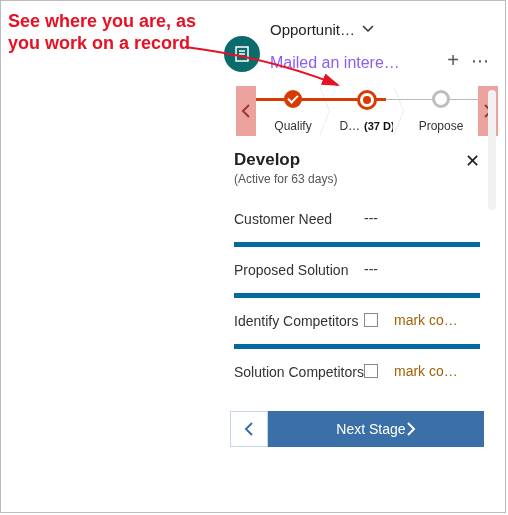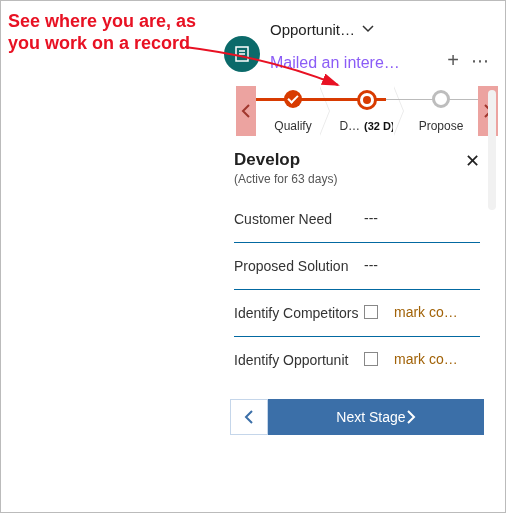--- a/index.html
+++ b/index.html
@@ -36,21 +36,21 @@
 .stage-sep { position: absolute; top: 0; right: 0; width: 0; height: 0; border-top: 25px solid transparent; border-bottom: 25px solid transparent; border-left: 10px solid rgba(0,0,0,0.08); }
 .stage-sep2 { position: absolute; top: 0; right: 1px; width: 0; height: 0; border-top: 25px solid transparent; border-bottom: 25px solid transparent; border-left: 10px solid #fff; }
 
 .detail { padding: 14px 18px 4px 18px; }
 .detail-header { display: flex; justify-content: space-between; align-items: flex-start; }
 .stage-name { font-size: 17px; font-weight: 600; color: #222; }
 .stage-active { font-size: 12px; color: #555; margin-top: 2px; }
 .close-x { font-size: 18px; color: #222; cursor: pointer; font-weight: 300; }
 
 .fields { padding: 6px 18px 0 18px; }
-.field-row { display: flex; align-items: flex-start; padding: 14px 0; border-bottom: 1px solid #0369a1; }
+.field-row { display: flex; align-items: flex-start; padding: 14px 0; border-bottom: 5px solid #0369a1; }
 .field-row:last-of-type { border-bottom: none; }
 .field-label { width: 130px; font-size: 14px; color: #333; line-height: 18px; }
 .field-value { flex: 1; font-size: 14px; color: #333; }
 .chk-wrap { display: flex; align-items: center; gap: 16px; font-size: 14px; color: #a16207; flex: 1; overflow: hidden; }
 .chk { width: 14px; height: 14px; border: 1px solid #888; flex-shrink: 0; }
 .chk-label { white-space: nowrap; overflow: hidden; text-overflow: ellipsis; }
 
 .footer { display: flex; gap: 0; padding: 16px 14px; }
 .back-btn { width: 38px; height: 36px; border: 1px solid #c5d6ea; background: #fff; display: flex; align-items: center; justify-content: center; color: #3b6fa8; cursor: pointer; }
 .next-btn { flex: 1; height: 36px; background: #3b6fa8; color: #fff; display: flex; align-items: center; justify-content: center; gap: 0; font-size: 14px; cursor: pointer; }
@@ -113,21 +113,21 @@
       <div class="stage">
         <div class="node node-done"></div>
         <div class="stage-label">Qualify</div>
         <div class="stage-sep"></div>
           <div class="stage-sep2"></div>
       </div>
       <div class="stage">
         <div class="node node-current"></div>
         <div style="display:flex;gap:4px;align-items:baseline;">
           <div class="stage-label">D…</div>
-          <div class="stage-days">(32 D)</div>
+          <div class="stage-days">(37 D)</div>
         </div>
         <div class="stage-sep"></div>
           <div class="stage-sep2"></div>
       </div>
       <div class="stage">
         <div class="node node-future"></div>
         <div class="stage-label">Propose</div>
       </div>
     </div>
     <div class="prog-side">
@@ -159,21 +159,21 @@
       <div class="field-value">---</div>
     </div>
     <div class="field-row">
       <div class="field-label">Identify Competitors</div>
       <div class="chk-wrap">
         <div class="chk"></div>
         <div class="chk-label">mark co…</div>
       </div>
     </div>
     <div class="field-row">
-      <div class="field-label">Identify Opportunit</div>
+      <div class="field-label">Solution Competitors</div>
       <div class="chk-wrap">
         <div class="chk"></div>
         <div class="chk-label">mark co…</div>
       </div>
     </div>
   </div>
 
   <div class="footer">
     <div class="back-btn">
       <svg width="10" height="14" viewBox="0 0 10 14">

